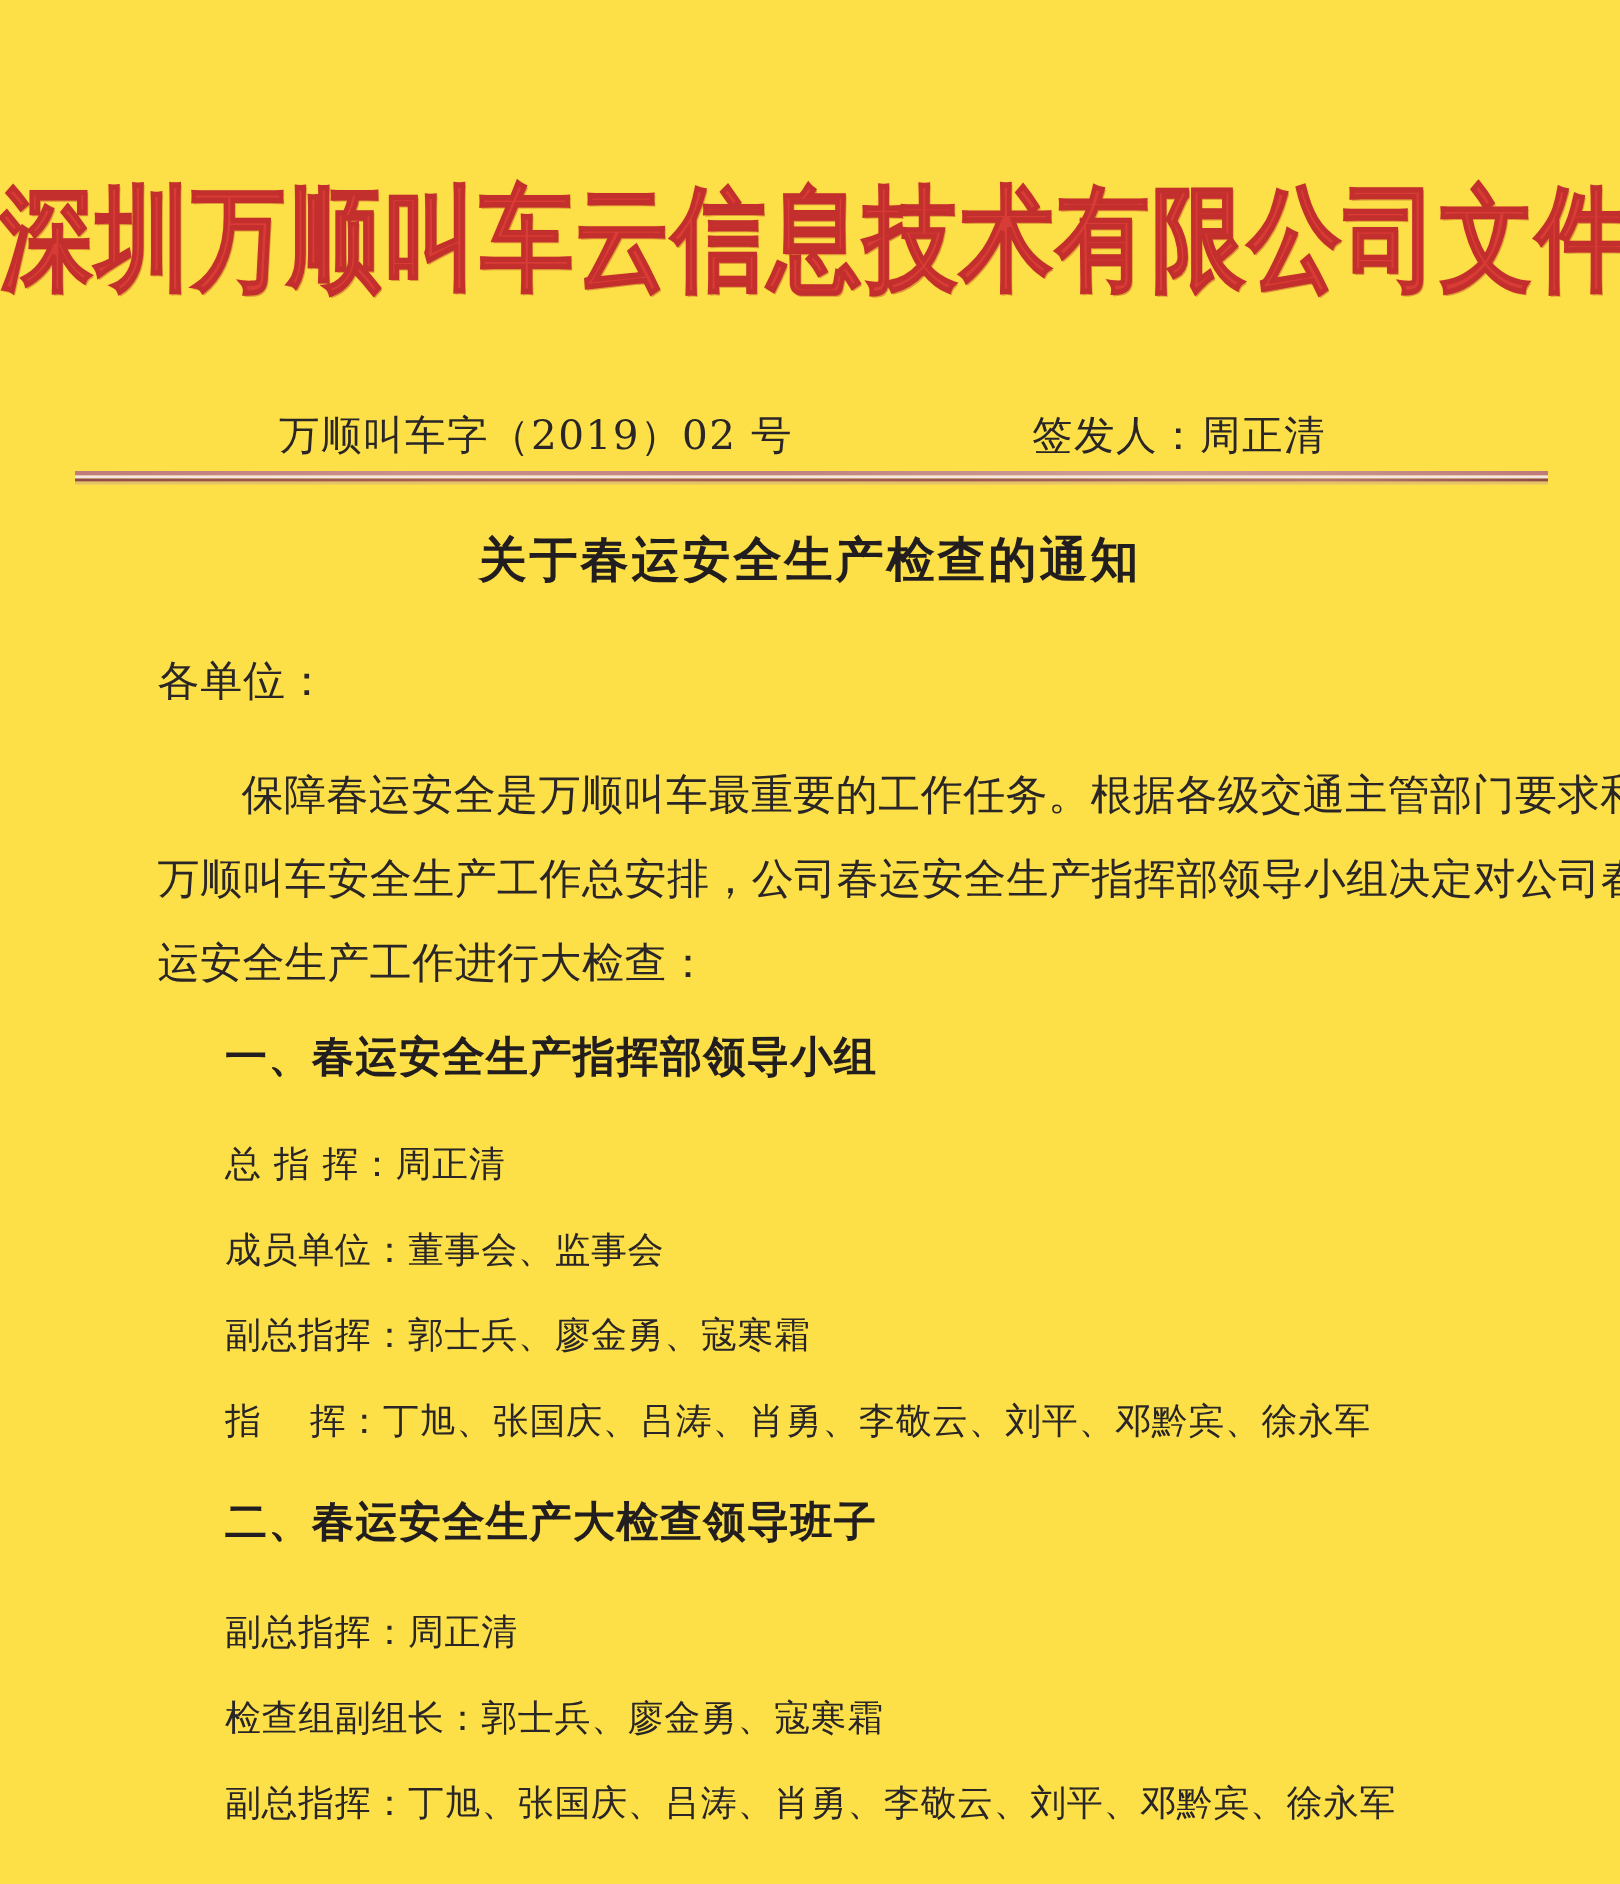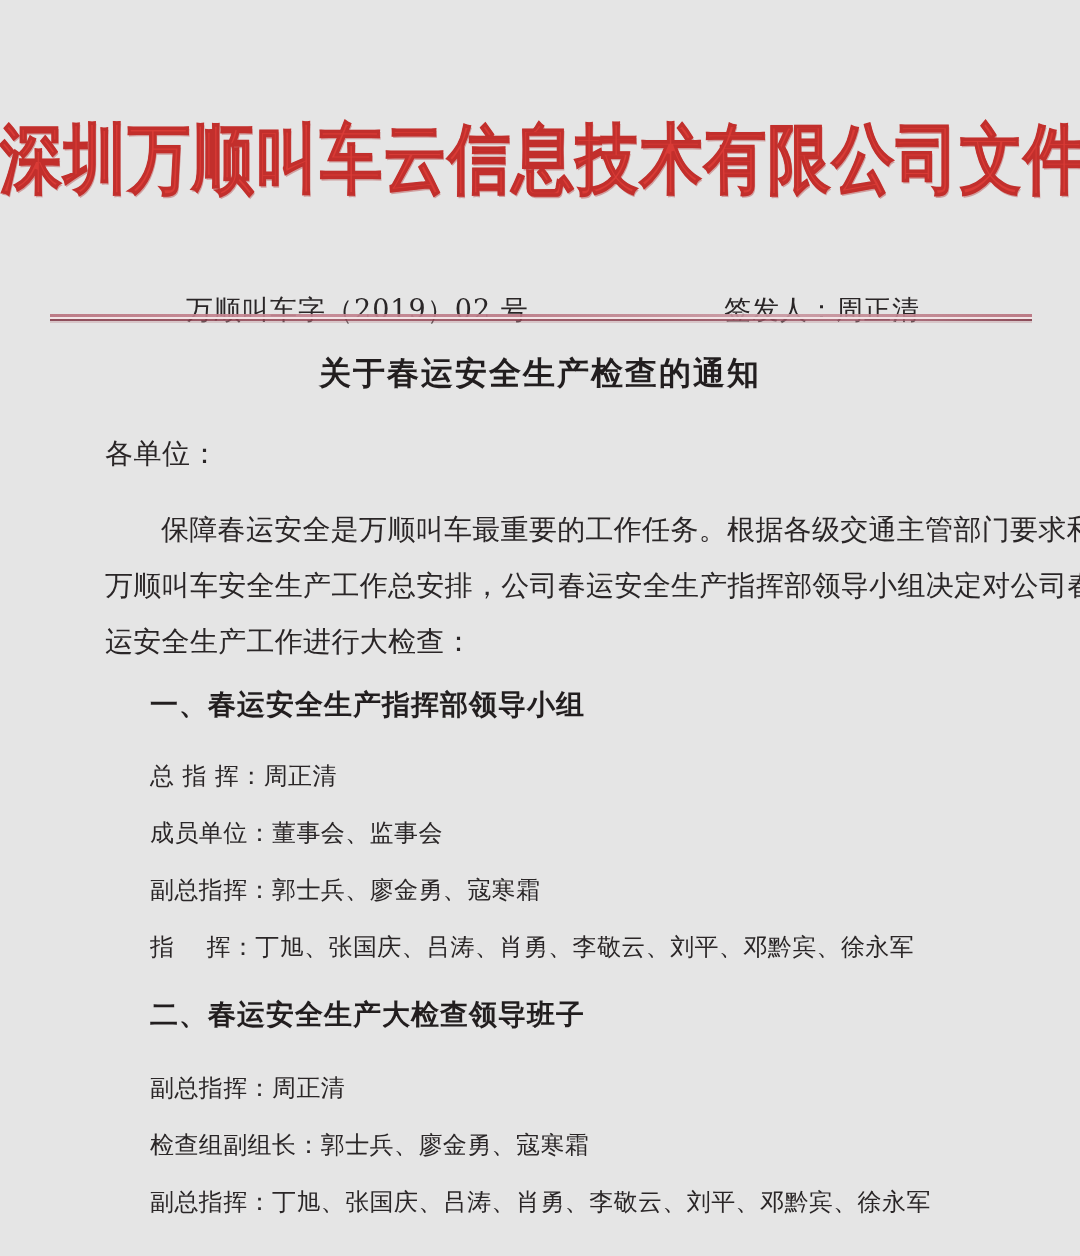--- a/index.html
+++ b/index.html
@@ -13,21 +13,21 @@
     overflow: hidden;
     font-family: "DejaVu Serif", "Liberation Serif", serif;
     color: #231f20;
     -webkit-font-smoothing: antialiased;
   }
 
   .page {
     position: relative;
     width: 1080px;
     height: 1256px;
-    background: #e5e5e5;
+    background: #fde047;
   }
 
   
   .letterhead {
     position: absolute;
     top: 122px;
     left: 0;
     width: 1080px;
     text-align: center;
   }
@@ -48,34 +48,33 @@
     white-space: nowrap;
   }
 
   
   .docmeta {
     position: absolute;
     top: 272px;
     left: 0;
     width: 936px;
     height: 40px;
-    margin-top: 20px;
   }
   .doc-number {
     position: absolute;
     left: 186px;
     top: 0;
     font-size: 27px;
     letter-spacing: 1px;
     white-space: nowrap;
     color: #2a2627;
   }
   .doc-issuer {
     position: absolute;
-    left: 724px;
+    left: 688px;
     top: 0;
     font-size: 27px;
     letter-spacing: 1px;
     white-space: nowrap;
     color: #2a2627;
   }
 
   
   .red-rule {
     position: absolute;

